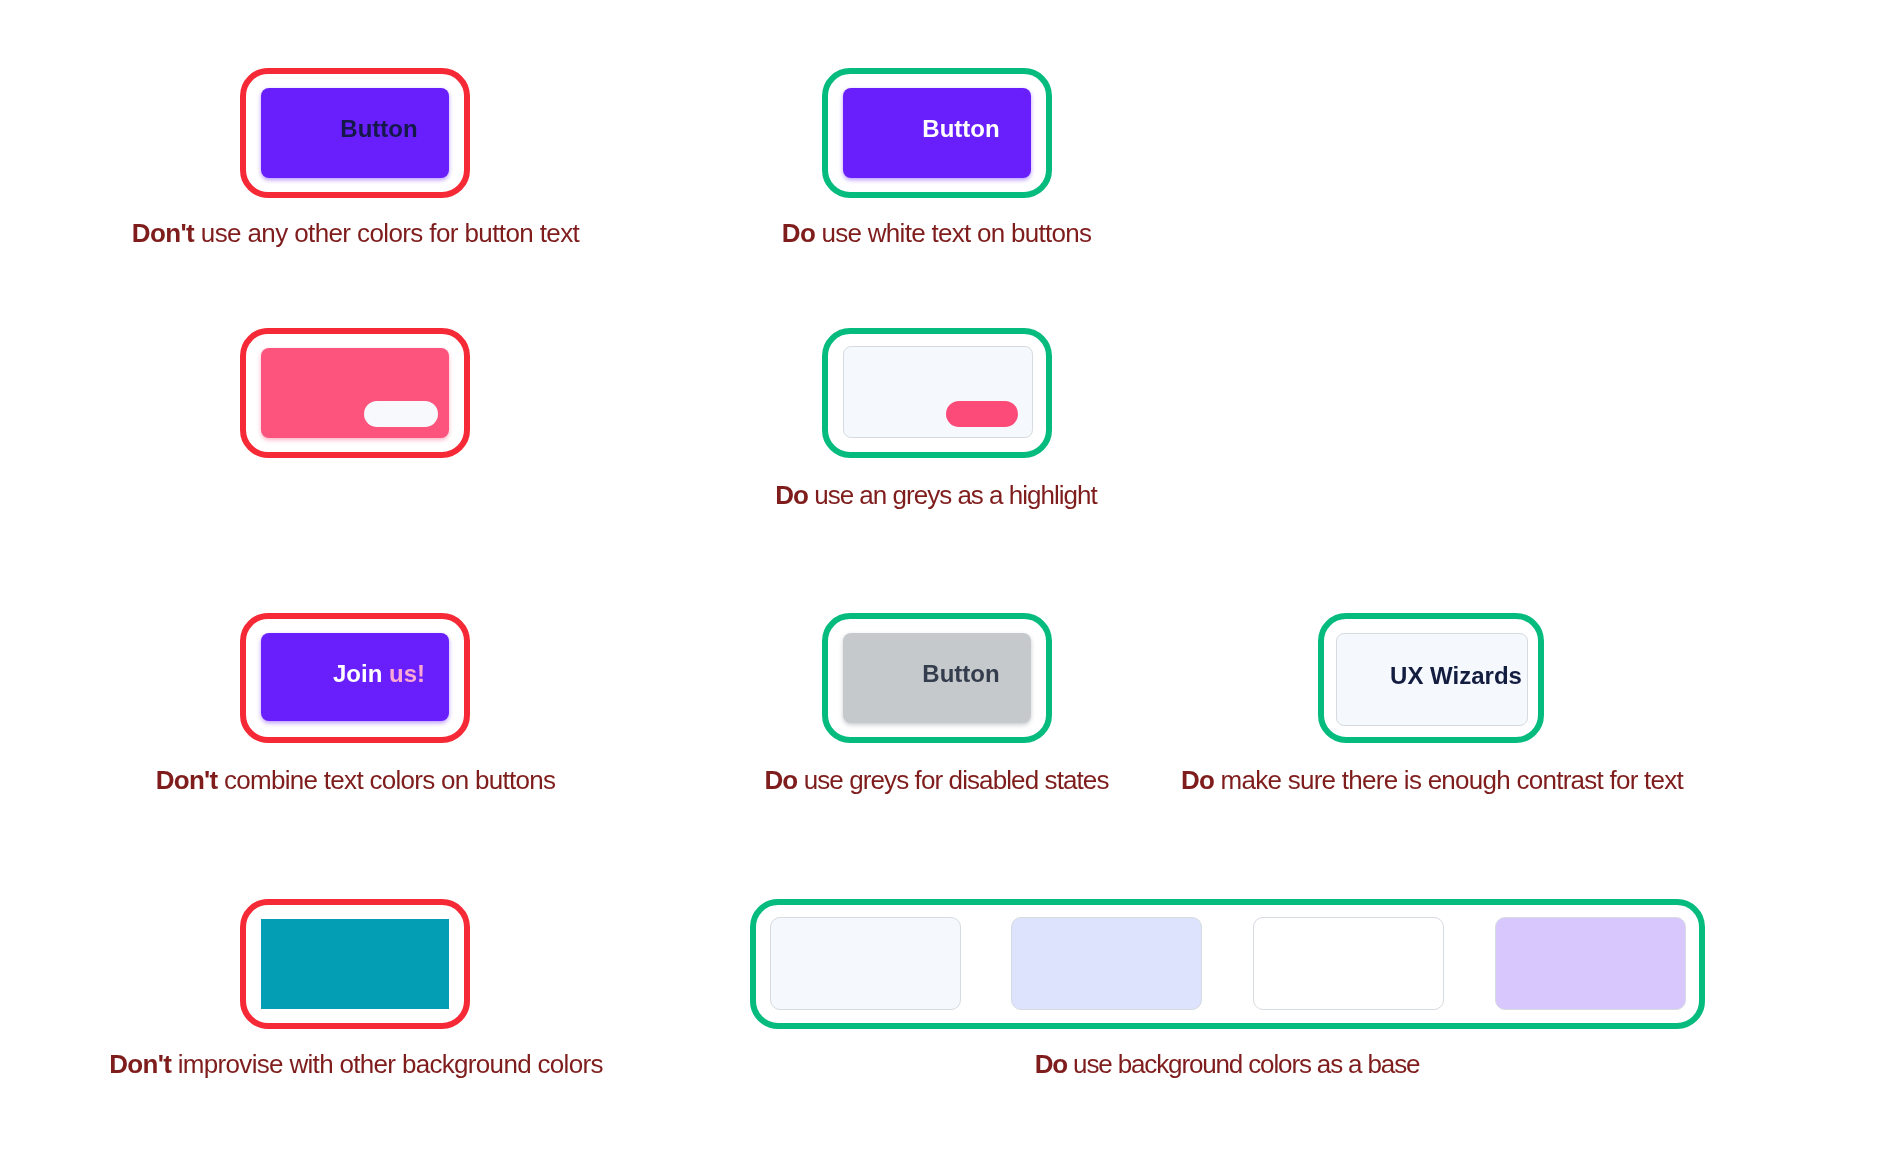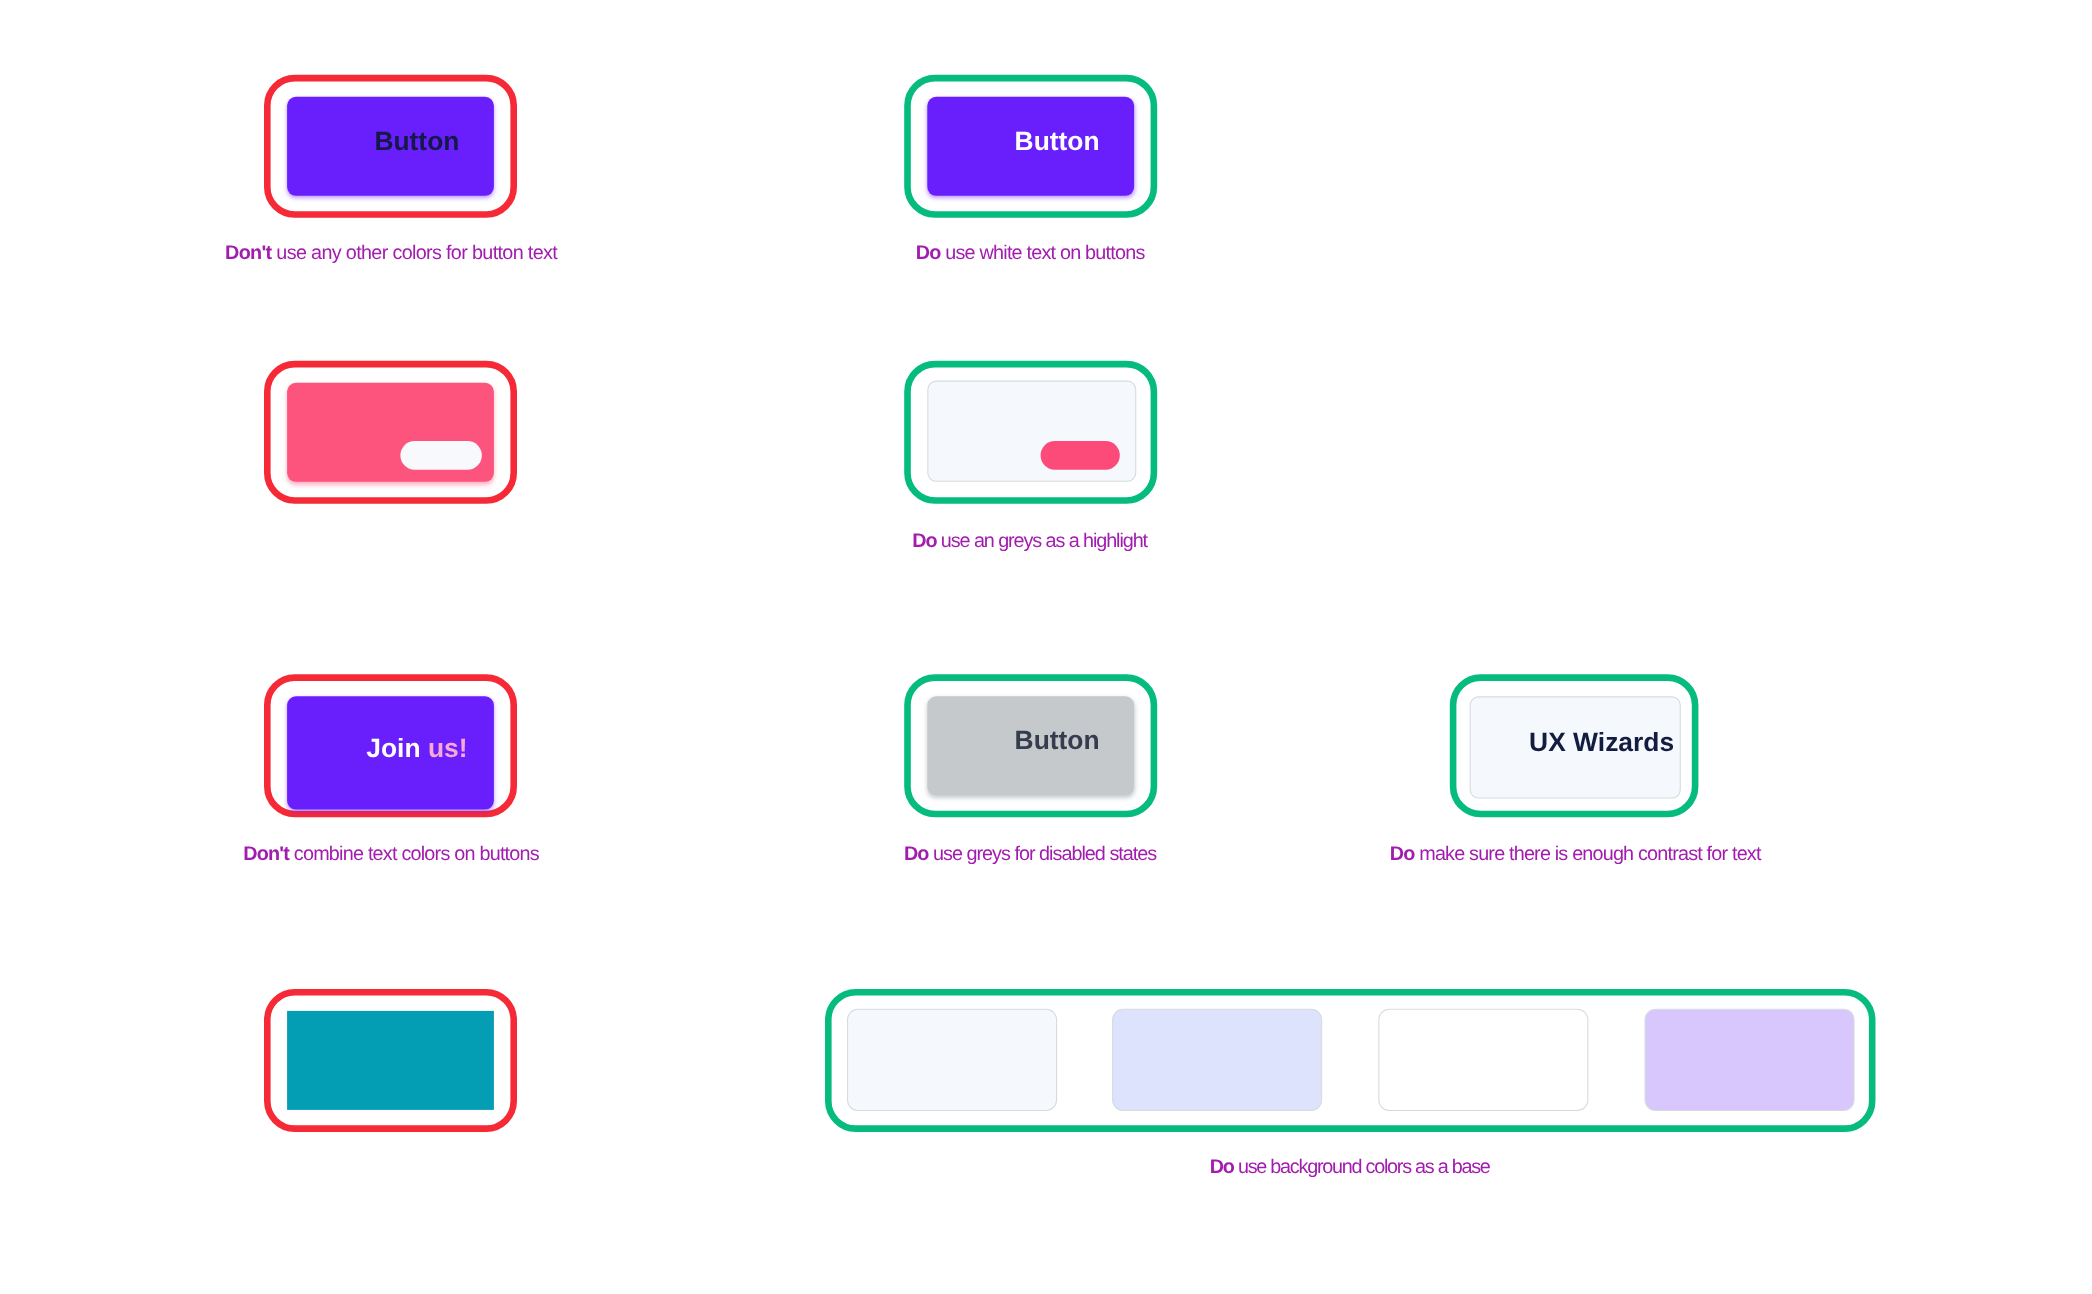--- a/index.html
+++ b/index.html
@@ -38,23 +38,23 @@
   .btn.pinkbg{background:#fd547e;box-shadow:0 2px 4px rgba(253,84,126,0.45);}
   .btn.teal{background:#039db4;border-radius:0;box-shadow:none;}
   .panel{background:#f5f8fd;border:1px solid #d6dbe0;border-radius:8px;}
 
   .pill{position:absolute;border-radius:14px;}
   .pill.white{background:#f7f9fd;}
   .pill.pink{background:#fd4b79;}
 
   .caption{
     position:absolute;
-    font-size:18px;
+    font-size:26px;
     letter-spacing:-0.75px;
-    color:#a21caf;
+    color:#7f1d1d;
     white-space:nowrap;
     line-height:1;
     transform:translateZ(0);
   }
   .caption b{font-weight:700;}
 
   .swatch{position:absolute;box-sizing:border-box;border-radius:10px;border:1px solid #d6dbe0;}
 </style>
 </head>
 <body>
@@ -88,21 +88,21 @@
   <div class="card good" style="left:822px;top:328px;width:230px;height:130px;">
     <div class="inner btn panel" style="left:15px;top:11.5px;width:190px;height:92px;">
       <span class="pill pink" style="right:14px;bottom:9.5px;width:72px;height:26px;"></span>
     </div>
   </div>
   <div class="caption" style="left:936px;top:482px;letter-spacing:-0.99px;transform:translateX(-50%) translateZ(0);">
     <b>Do</b><span> use an greys as a highlight</span>
   </div>
 
   <div class="card bad" style="left:240px;top:613px;width:230px;height:130px;">
-    <div class="inner btn purple" style="left:15px;top:14px;width:188px;height:103px;">
+    <div class="inner btn purple" style="left:15px;top:14px;width:188px;height:88px;">
       <span style="color:#ffffff;">Join</span>
         <span>&nbsp;</span>
         <span style="color:#f9a8d4;">us!</span>
     </div>
   </div>
   <div class="caption" style="left:355.5px;top:767px;letter-spacing:-0.71px;transform:translateX(-50%) translateZ(0);">
     <b>Don't</b><span> combine text colors on buttons</span>
   </div>
 
   <div class="card good" style="left:822px;top:613px;width:230px;height:130px;">
@@ -119,20 +119,23 @@
       <span>UX Wizards</span>
     </div>
   </div>
   <div class="caption" style="left:1432px;top:767px;letter-spacing:-0.74px;transform:translateX(-50%) translateZ(0);">
     <b>Do</b><span> make sure there is enough contrast for text</span>
   </div>
 
   <div class="card bad" style="left:240px;top:899px;width:230px;height:130px;">
     <div class="inner btn teal" style="left:15px;top:14px;width:188px;height:89.5px;"></div>
   </div>
+  <div class="caption" style="left:356px;top:1051px;letter-spacing:-0.68px;transform:translateX(-50%) translateZ(0);">
+    <b>Don't</b><span> improvise with other background colors</span>
+  </div>
 
   <div class="card good" style="left:750px;top:899px;width:955px;height:130px;">
     <div class="swatch" style="left:13.5px;top:12px;width:191px;height:93px;background:#f5f8fd;"></div>
     <div class="swatch" style="left:255.2px;top:12px;width:191px;height:93px;background:#dde3fc;"></div>
     <div class="swatch" style="left:496.9px;top:12px;width:191px;height:93px;background:#ffffff;"></div>
     <div class="swatch" style="left:738.6px;top:12px;width:191px;height:93px;background:#d8c7fd;"></div>
   </div>
   <div class="caption" style="left:1227px;top:1051px;letter-spacing:-1.14px;transform:translateX(-50%) translateZ(0);">
     <b>Do</b><span> use background colors as a base</span>
   </div>

